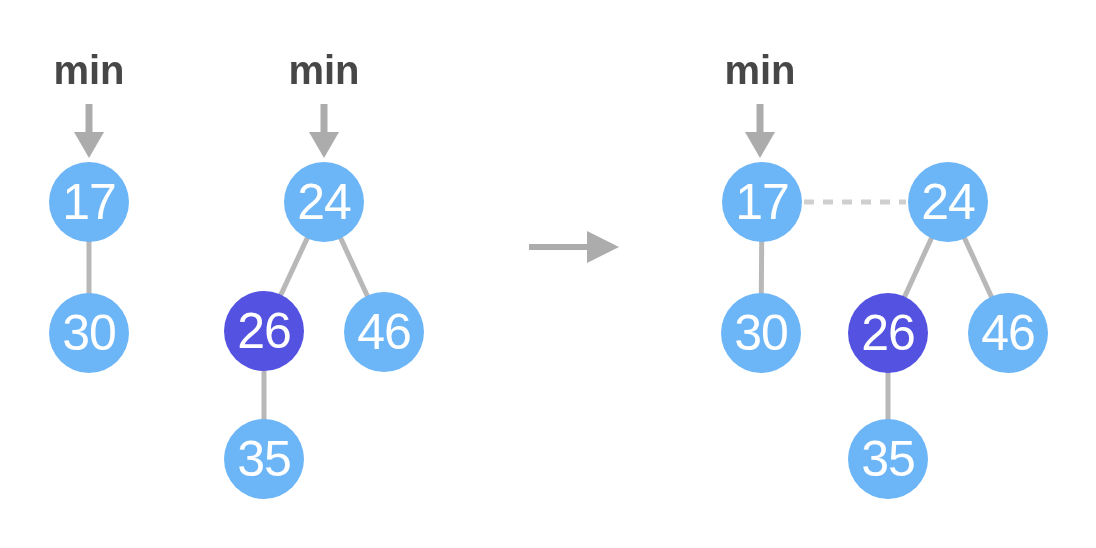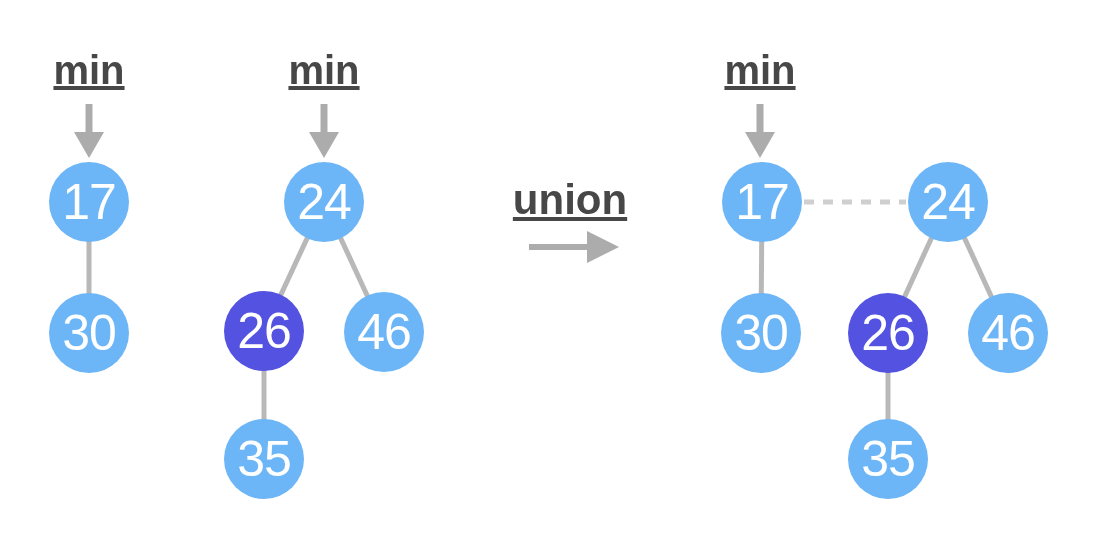--- a/index.html
+++ b/index.html
@@ -34,21 +34,20 @@
     font-size:50px;font-weight:400;line-height:1;
     letter-spacing:-1px;
   }
   .node.purple{background:var(--node-purple);}
   .diagram-label{
     position:absolute;z-index:1;
     transform:translateX(-50%);
     color:var(--label-dark);
     font-weight:800;line-height:1;
     white-space:nowrap;
-    text-decoration:underline;
   }
   .min-label{font-size:40px;top:50px;}
   .union-label{font-size:42px;top:179px;left:570px;}
 </style>
 </head>
 <body>
 
 <div class="canvas">
 
   <svg class="layer" width="1096" height="548" viewBox="0 0 1096 548">
@@ -82,21 +81,20 @@
     </g>
 
     <g>
       <line class="arrow-shaft-thin" x1="529" y1="247" x2="591" y2="247"></line>
       <polygon class="arrow-head" points="587,231 587,263 619,247"></polygon>
     </g>
   </svg>
 
   <div class="diagram-label min-label" style="left:89px">min</div>
   <div class="diagram-label min-label" style="left:324px">min</div>
-  <div class="diagram-label union-label">union</div>
   <div class="diagram-label min-label" style="left:760px">min</div>
 
   <div class="node" style="left:49px;top:162px">17</div>
   <div class="node" style="left:49px;top:293px">30</div>
 
   <div class="node" style="left:284px;top:162px">24</div>
   <div class="node purple" style="left:224px;top:291px">26</div>
   <div class="node" style="left:344px;top:292px">46</div>
   <div class="node" style="left:224px;top:419px">35</div>
 

